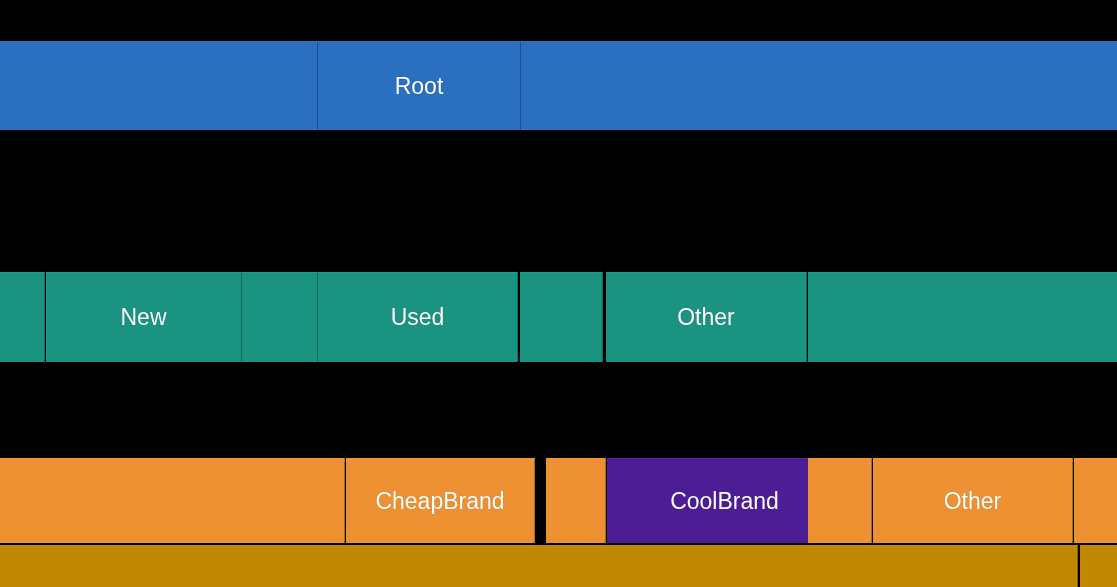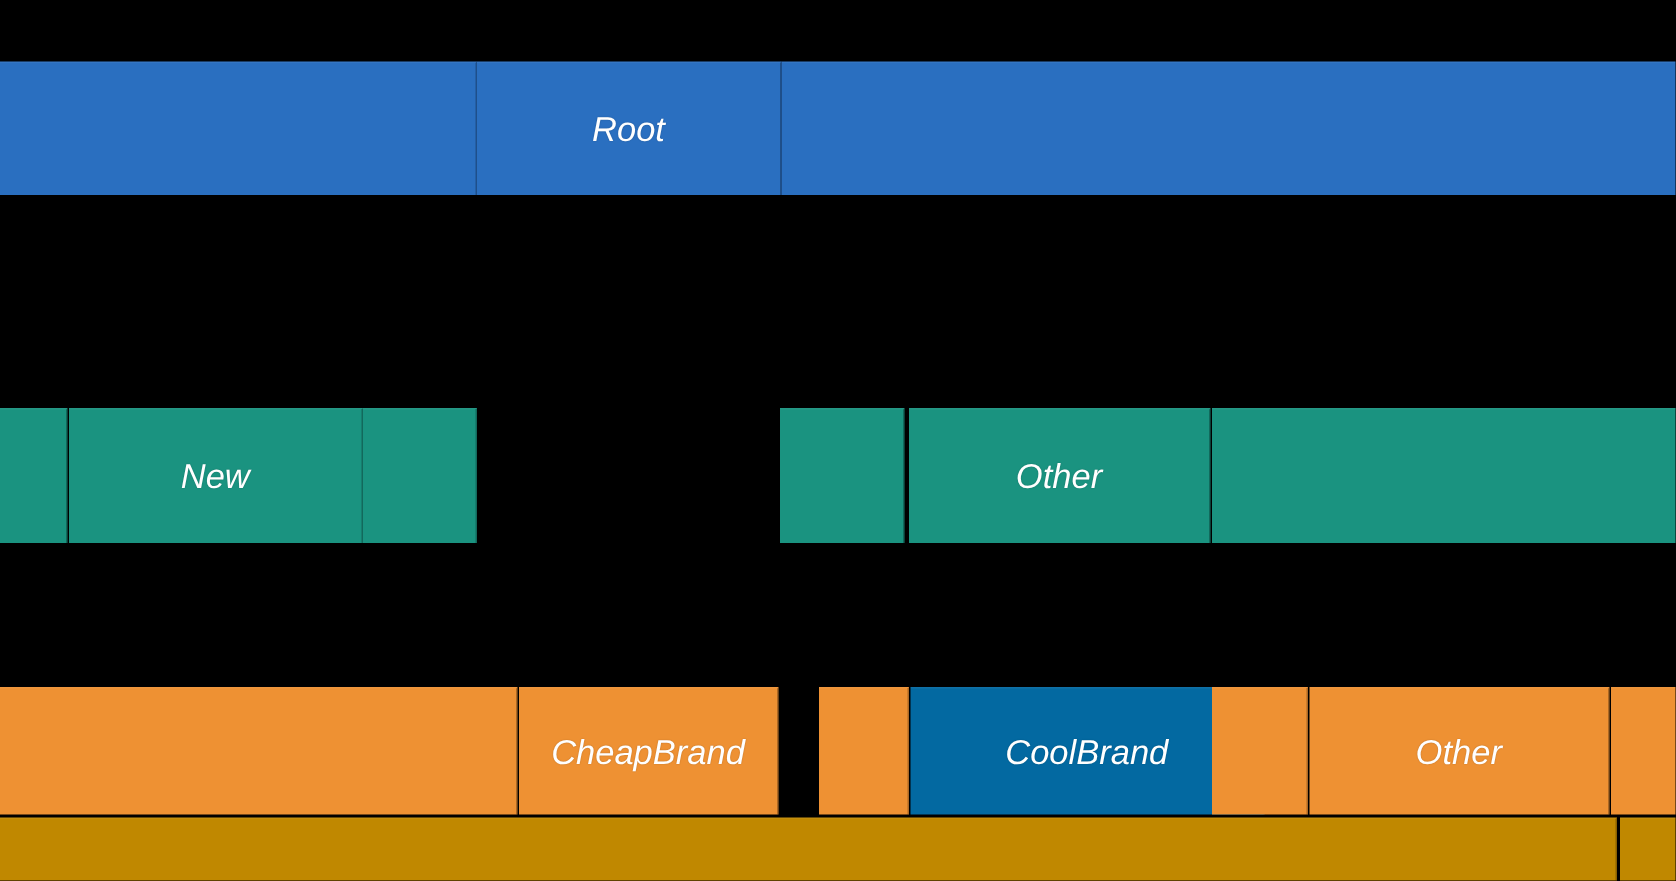--- a/index.html
+++ b/index.html
@@ -12,21 +12,20 @@
     width: 1117px;
     height: 587px;
     overflow: hidden;
     font-family: "Liberation Sans", sans-serif;
   }
   #chart {
     position: relative;
     width: 1117px;
     height: 587px;
     background: #000000;
-    font-style: italic;
   }
   .level {
     position: absolute;
     left: 0;
     width: 1117px;
   }
   .node {
     position: absolute;
     top: 0;
     box-sizing: border-box;
@@ -63,33 +62,36 @@
         <span class="node-label">Root</span>
       </div>
       <div class="node no-sep" style="left: 521px; width: 596px; height: 89px; background: rgb(42, 111, 192);"></div>
     </div>
     <div class="level level-cat" style="top: 248px; height: 90px; margin-top: 24px;">
       <div class="node" style="left: 0px; width: 45px; height: 90px; background: rgb(26, 147, 128);"></div>
       <div class="node" style="left: 46px; width: 196px; height: 90px; background: rgb(26, 147, 128);">
         <span class="node-label">New</span>
       </div>
       <div class="node" style="left: 242px; width: 76px; height: 90px; background: rgb(26, 147, 128);"></div>
+      <div class="node" style="left: 318px; width: 200px; height: 90px; background: rgb(26, 147, 128);">
+        <span class="node-label">Used</span>
+      </div>
       <div class="node" style="left: 520px; width: 83px; height: 90px; background: rgb(26, 147, 128);"></div>
       <div class="node" style="left: 606px; width: 201px; height: 90px; background: rgb(26, 147, 128);">
         <span class="node-label">Other</span>
       </div>
       <div class="node no-sep" style="left: 808px; width: 309px; height: 90px; background: rgb(26, 147, 128);"></div>
     </div>
     <div class="level level-brand" style="top: 458px; height: 85px;">
       <div class="node" style="left: 0px; width: 345px; height: 85px; background: rgb(238, 145, 51);"></div>
-      <div class="node" style="left: 346px; width: 173px; height: 85px; background: rgb(238, 145, 51);">
+      <div class="node" style="left: 346px; width: 189px; height: 85px; background: rgb(238, 145, 51);">
         <span class="node-label">CheapBrand</span>
       </div>
       <div class="node" style="left: 546px; width: 60px; height: 85px; background: rgb(238, 145, 51);"></div>
-      <div class="node" style="left: 607px; width: 236px; height: 85px; background: #0369a1;">
+      <div class="node" style="left: 607px; width: 236px; height: 85px; background: #4c1d95;">
         <span class="node-label">CoolBrand</span>
       </div>
       <div class="node" style="left: 808px; width: 64px; height: 85px; background: rgb(238, 145, 51);"></div>
       <div class="node" style="left: 873px; width: 200px; height: 85px; background: rgb(238, 145, 51);">
         <span class="node-label">Other</span>
       </div>
       <div class="node no-sep" style="left: 1074px; width: 43px; height: 85px; background: rgb(238, 145, 51);"></div>
     </div>
     <div class="level level-leaf" style="top: 545px; height: 42px;">
       <div class="node" style="left: 0px; width: 1078px; height: 42px; background: rgb(192, 136, 0);"></div>

